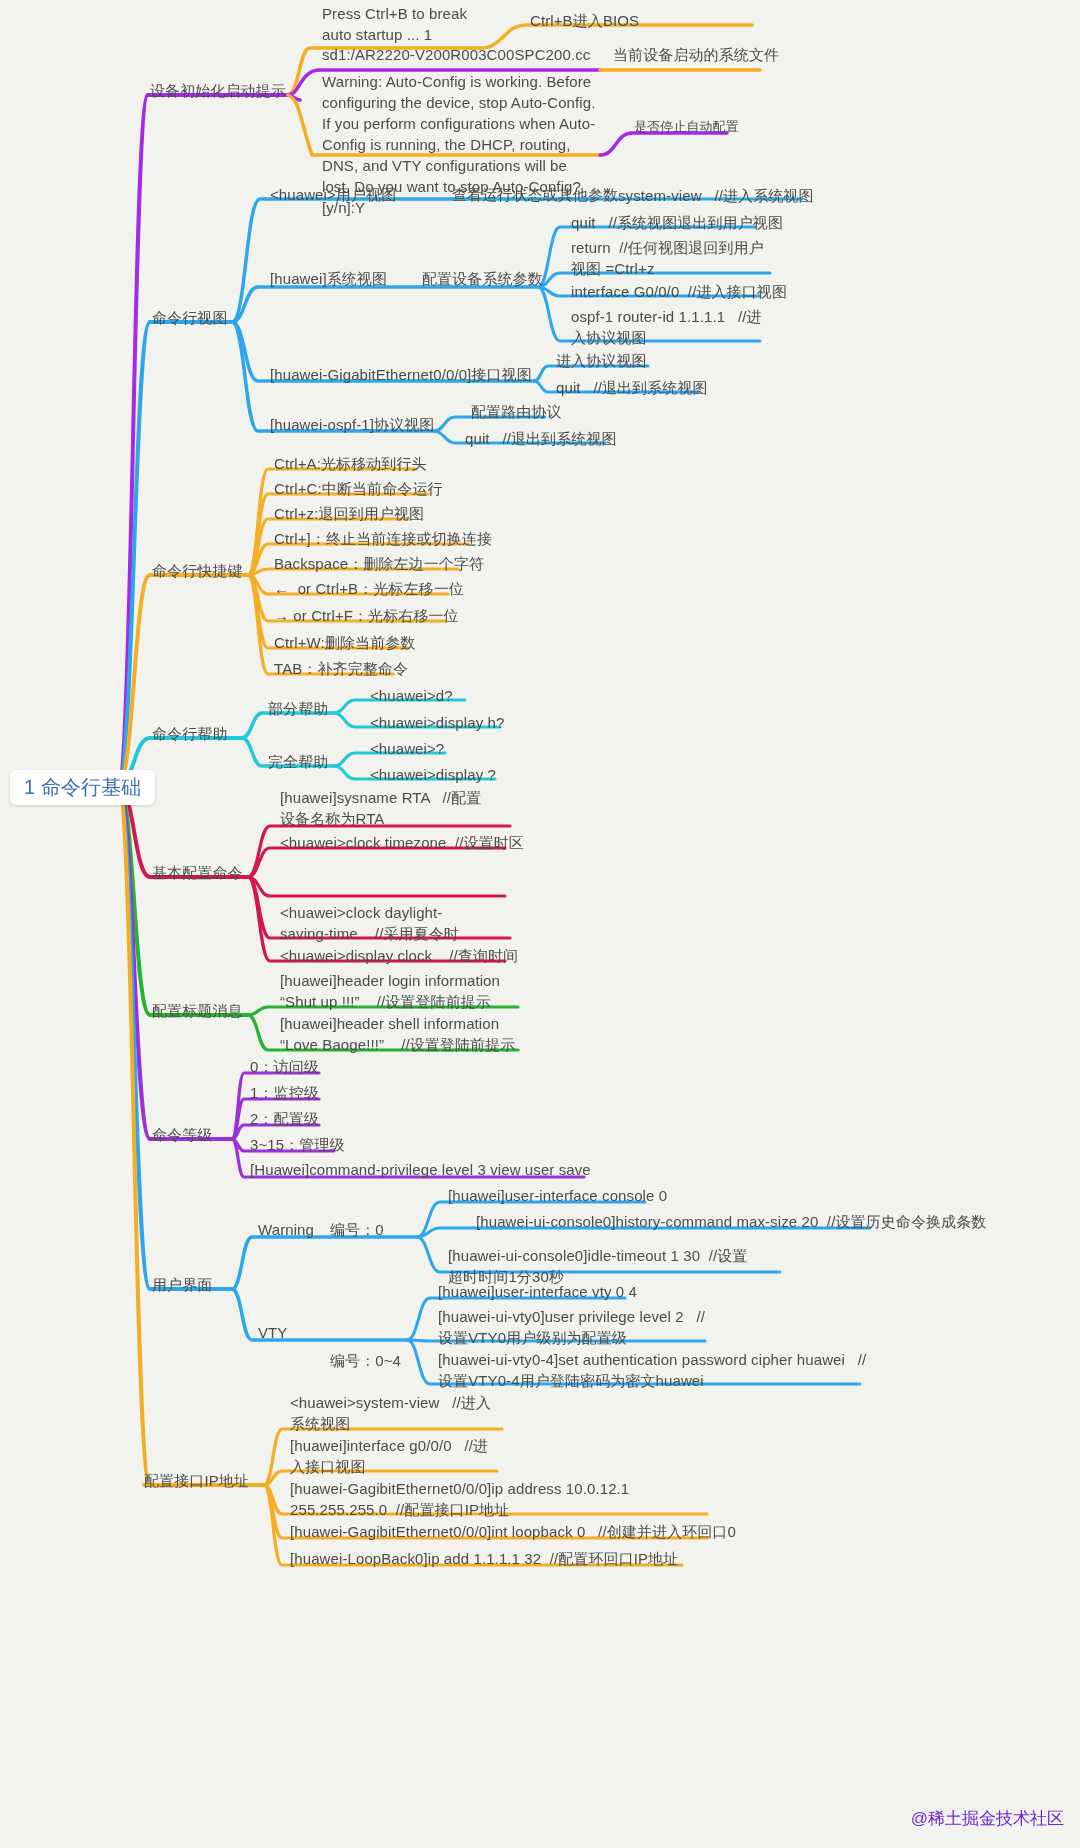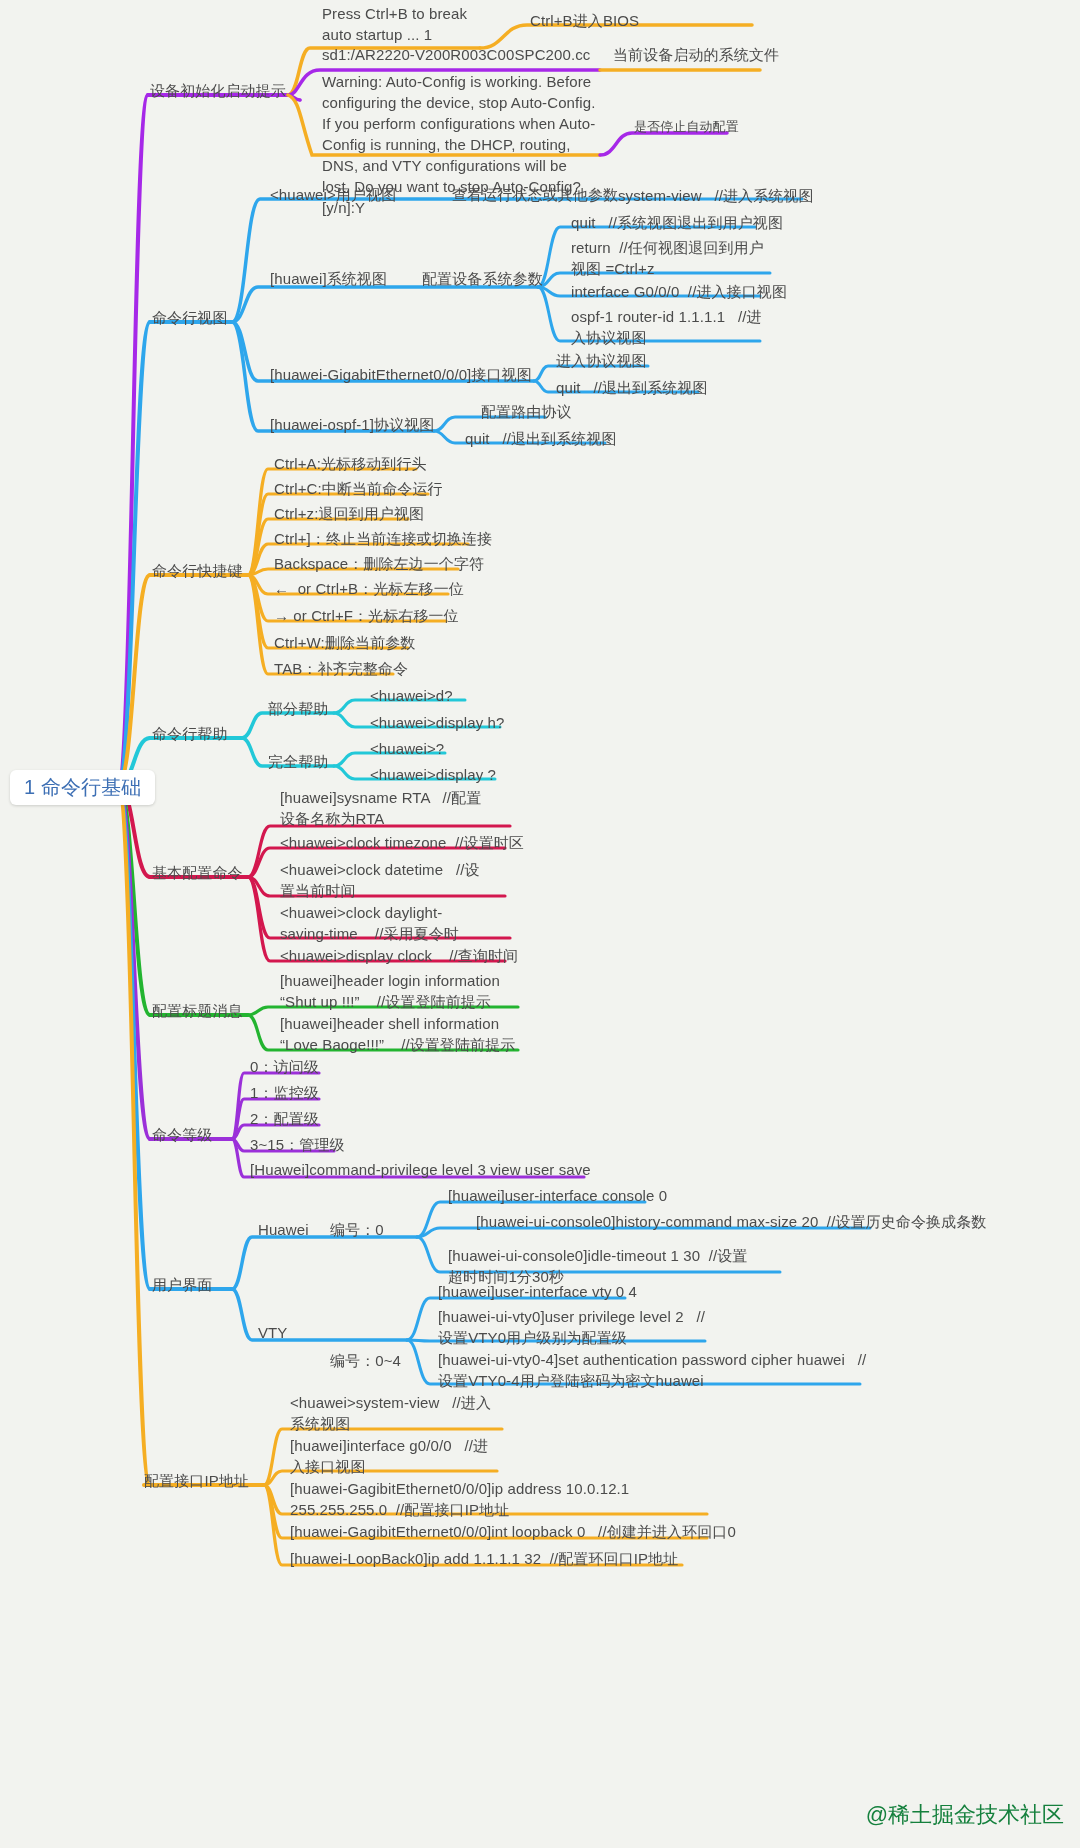--- a/index.html
+++ b/index.html
@@ -27,22 +27,22 @@
     border-radius:6px;
     padding:7px 14px;
     font-size:20px;
     color:#3d6fb4;
     box-shadow:0 1px 3px rgba(0,0,0,.16);
     z-index:9;
   }
   .watermark{
     position:absolute;
     right:16px;bottom:18px;
-    color:#15803d;
-    font-size:22px;
+    color:#6d28d9;
+    font-size:17px;
     z-index:10;
     text-align:right;
   }
 </style>
 </head>
 <body>
 
 <div id="canvas">
   <svg class="links" id="links" viewBox="0 0 1080 1848">
       <path d="M118,785 C133,785 133,95 148,95 L148,95" stroke="#a628e8" fill="none" stroke-width="4" stroke-linecap="round"></path>
@@ -143,21 +143,21 @@
   <div class="node" style="left:270px;top:268px;">[huawei]系统视图</div>
   <div class="node" style="left:422px;top:268px;">配置设备系统参数</div>
   <div class="node" style="left:571px;top:212px;">quit   //系统视图退出到用户视图</div>
   <div class="node" style="left:571px;top:237px;width:200px;">return  //任何视图退回到用户视图 =Ctrl+z</div>
   <div class="node" style="left:571px;top:281px;">interface G0/0/0  //进入接口视图</div>
   <div class="node" style="left:571px;top:306px;width:200px;">ospf-1 router-id 1.1.1.1   //进入协议视图</div>
   <div class="node" style="left:270px;top:364px;">[huawei-GigabitEthernet0/0/0]接口视图</div>
   <div class="node" style="left:556px;top:350px;">进入协议视图</div>
   <div class="node" style="left:556px;top:377px;">quit   //退出到系统视图</div>
   <div class="node" style="left:270px;top:414px;">[huawei-ospf-1]协议视图</div>
-  <div class="node" style="left:481px;top:401px;">配置路由协议</div>
+  <div class="node" style="left:471px;top:401px;">配置路由协议</div>
   <div class="node" style="left:465px;top:428px;">quit   //退出到系统视图</div>
 
   <div class="node" style="left:152px;top:560px;">命令行快捷键</div>
   <div class="node" style="left:274px;top:453px;">Ctrl+A:光标移动到行头</div>
   <div class="node" style="left:274px;top:478px;">Ctrl+C:中断当前命令运行</div>
   <div class="node" style="left:274px;top:503px;">Ctrl+z:退回到用户视图</div>
   <div class="node" style="left:274px;top:528px;">Ctrl+]：终止当前连接或切换连接</div>
   <div class="node" style="left:274px;top:553px;">Backspace：删除左边一个字符</div>
   <div class="node" style="left:274px;top:578px;">←  or Ctrl+B：光标左移一位</div>
   <div class="node" style="left:274px;top:605px;">→ or Ctrl+F：光标右移一位</div>
@@ -168,37 +168,36 @@
   <div class="node" style="left:268px;top:698px;">部分帮助</div>
   <div class="node" style="left:370px;top:685px;">&lt;huawei&gt;d?</div>
   <div class="node" style="left:370px;top:712px;">&lt;huawei&gt;display h?</div>
   <div class="node" style="left:268px;top:751px;">完全帮助</div>
   <div class="node" style="left:370px;top:738px;">&lt;huawei&gt;?</div>
   <div class="node" style="left:370px;top:764px;">&lt;huawei&gt;display ?</div>
 
   <div class="node" style="left:152px;top:862px;">基本配置命令</div>
   <div class="node" style="left:280px;top:787px;width:205px;">[huawei]sysname RTA   //配置设备名称为RTA</div>
   <div class="node" style="left:280px;top:832px;">&lt;huawei&gt;clock timezone  //设置时区</div>
-  <div class="node" style="left:280px;top:859px;width:205px;">&lt;huawei&gt;clock datetime   //设置当前时间</div>
   <div class="node" style="left:280px;top:902px;width:205px;">&lt;huawei&gt;clock daylight-saving-time    //采用夏令时</div>
   <div class="node" style="left:280px;top:945px;">&lt;huawei&gt;display clock    //查询时间</div>
 
   <div class="node" style="left:152px;top:1000px;">配置标题消息</div>
   <div class="node" style="left:280px;top:970px;width:240px;">[huawei]header login information “Shut up !!!”    //设置登陆前提示</div>
   <div class="node" style="left:280px;top:1013px;width:240px;">[huawei]header shell information “Love Baoge!!!”    //设置登陆前提示</div>
 
   <div class="node" style="left:152px;top:1124px;">命令等级</div>
   <div class="node" style="left:250px;top:1056px;">0：访问级</div>
   <div class="node" style="left:250px;top:1082px;">1：监控级</div>
   <div class="node" style="left:250px;top:1108px;">2：配置级</div>
   <div class="node" style="left:250px;top:1134px;">3~15：管理级</div>
   <div class="node" style="left:250px;top:1159px;">[Huawei]command-privilege level 3 view user save</div>
 
   <div class="node" style="left:152px;top:1274px;">用户界面</div>
-  <div class="node" style="left:258px;top:1219px;">Huawei</div>
+  <div class="node" style="left:258px;top:1219px;">Warning</div>
   <div class="node" style="left:330px;top:1219px;">编号：0</div>
   <div class="node" style="left:448px;top:1185px;">[huawei]user-interface console 0</div>
   <div class="node" style="left:476px;top:1211px;">[huawei-ui-console0]history-command max-size 20  //设置历史命令换成条数</div>
   <div class="node" style="left:448px;top:1237px;width:300px;margin-top:8px;">[huawei-ui-console0]idle-timeout 1 30  //设置超时时间1分30秒</div>
   <div class="node" style="left:258px;top:1322px;">VTY</div>
   <div class="node" style="left:330px;top:1322px;margin-top:28px;">编号：0~4</div>
   <div class="node" style="left:438px;top:1281px;">[huawei]user-interface vty 0 4</div>
   <div class="node" style="left:438px;top:1306px;width:275px;">[huawei-ui-vty0]user privilege level 2   //设置VTY0用户级别为配置级</div>
   <div class="node" style="left:438px;top:1349px;width:430px;">[huawei-ui-vty0-4]set authentication password cipher huawei   //设置VTY0-4用户登陆密码为密文huawei</div>
 

